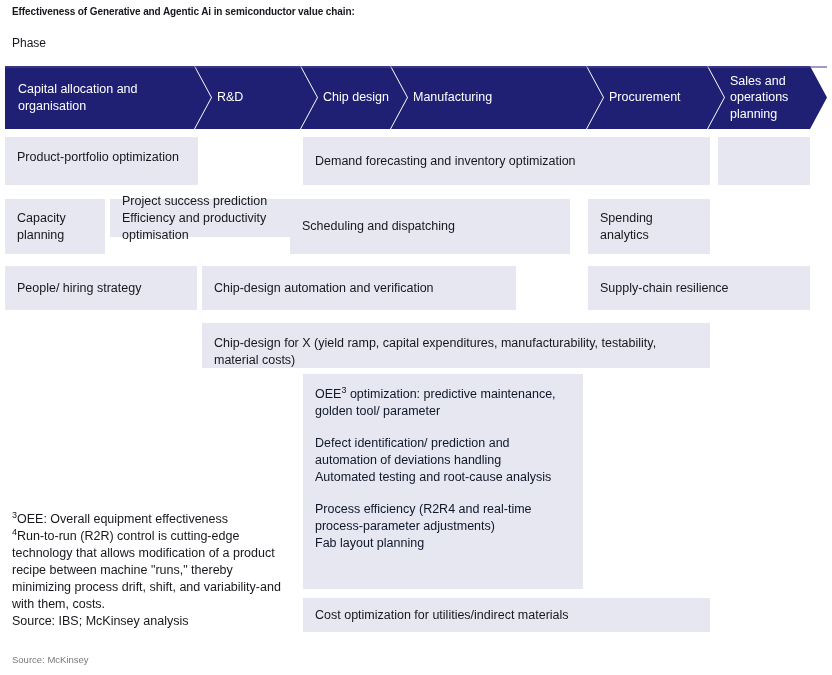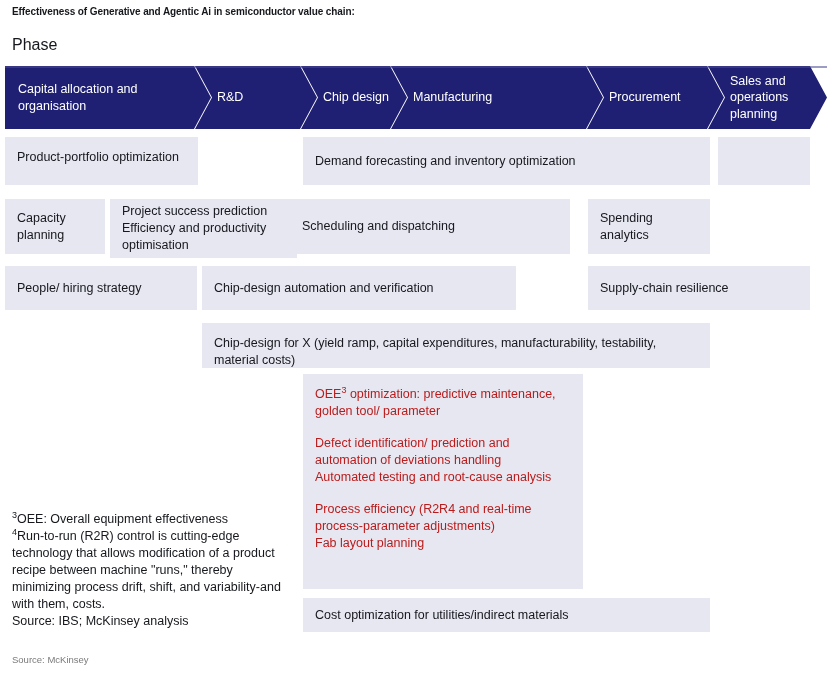--- a/index.html
+++ b/index.html
@@ -24,21 +24,21 @@
     font-weight: bold;
     letter-spacing: -0.1px;
     color: #16181d;
     white-space: nowrap;
   }
 
   #phase-label {
     position: absolute;
     left: 12px;
     top: 36px;
-    font-size: 16px;
+    font-size: 12px;
     font-weight: normal;
     color: #16181d;
   }
 
   
   #phase-bar {
     position: absolute;
     left: 5px;
     top: 66px;
     width: 822px;
@@ -100,21 +100,21 @@
     align-items: flex-start;
   }
   .card.top-align .card-text {
     padding-top: 12px;
   }
 
   
   #card-oee .oee-body {
     font-size: 12.5px;
     line-height: 17px;
-    color: #b91c1c;
+    color: #0f172a;
     padding: 12px;
   }
   #card-oee .oee-para {
     margin: 0 0 15px 0;
     white-space: pre-line;
   }
   #card-oee .oee-para:last-child {
     margin-bottom: 0;
   }
   sup {
@@ -187,21 +187,21 @@
 </div>
 
 <div class="card" style="left:718px; top:137px; width:92px; height:48px;">
   <span class="card-text"></span>
 </div>
 
 <div class="card" style="left:5px; top:199px; width:100px; height:55px;">
   <span class="card-text">Capacity planning</span>
 </div>
 
-<div class="card" style="left:110px; top:199px; width:187px; height:59px;">
+<div class="card" style="left:110px; top:199px; width:187px; height:38px;">
   <span class="card-text">Project success prediction
 Efficiency and productivity optimisation</span>
 </div>
 
 <div class="card" style="left:290px; top:199px; width:280px; height:55px;">
   <span class="card-text">Scheduling and dispatching</span>
 </div>
 
 <div class="card" style="left:588px; top:199px; width:122px; height:55px;">
   <span class="card-text">Spending analytics</span>

